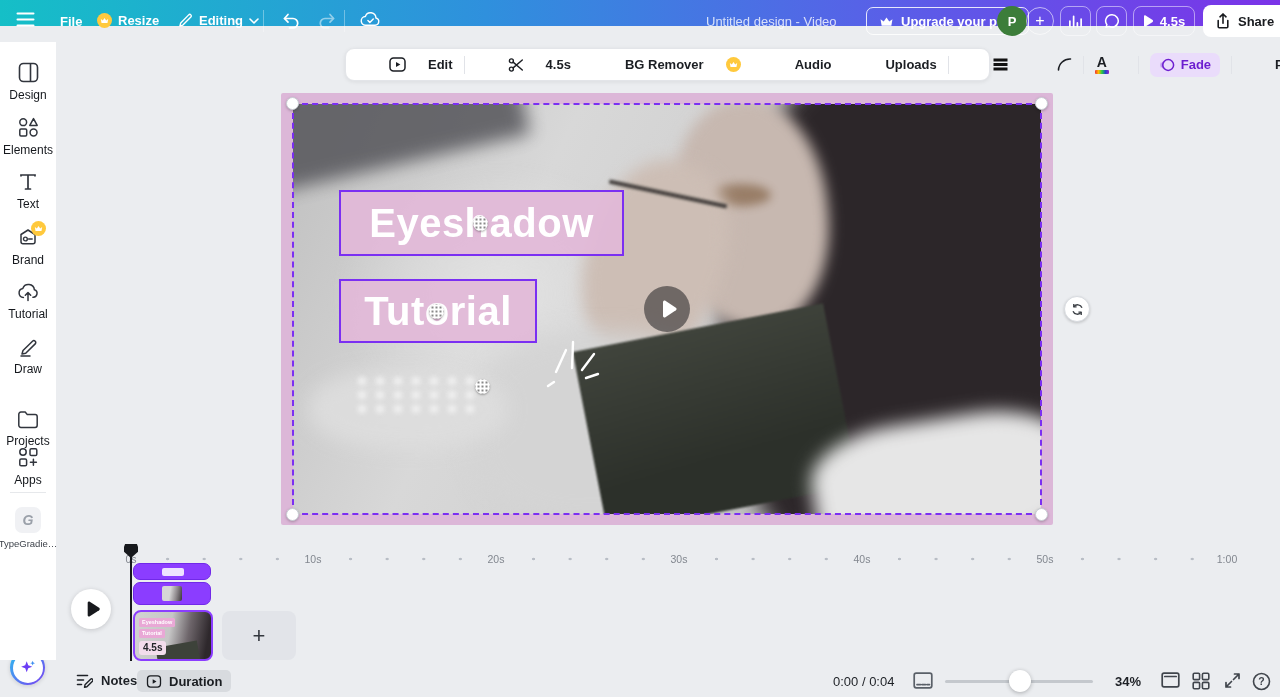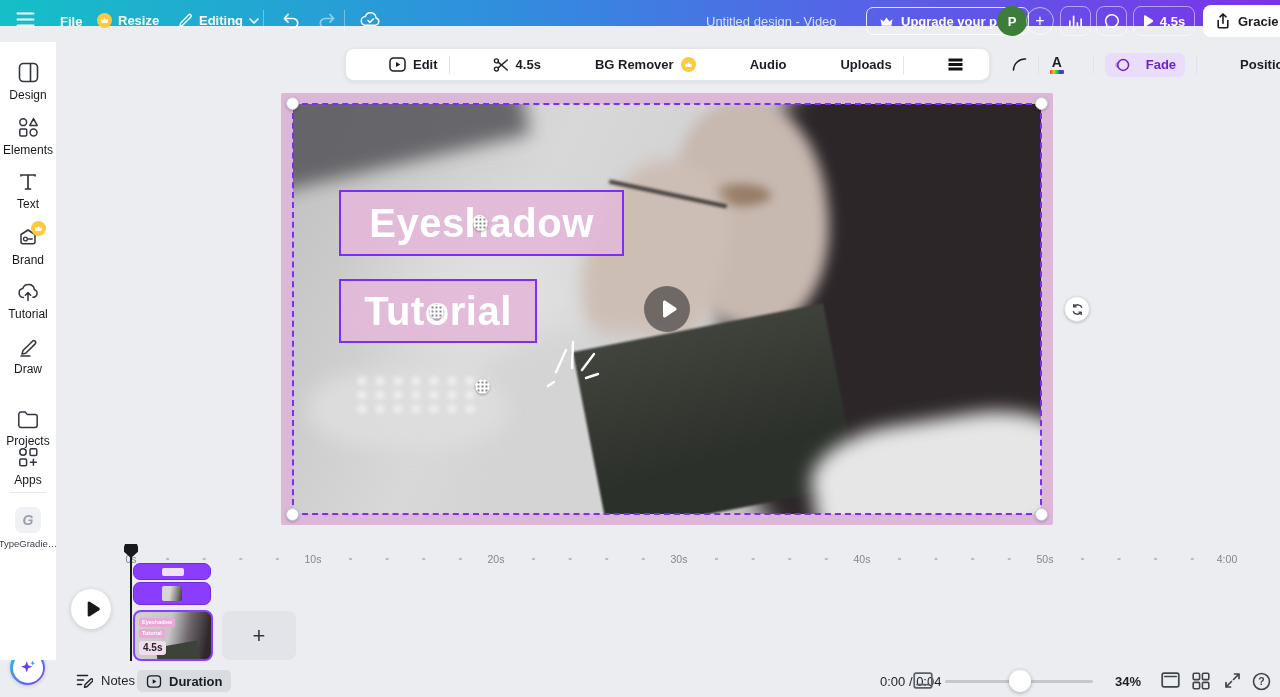--- a/index.html
+++ b/index.html
@@ -35,24 +35,24 @@
     border-radius:8px; display:flex; align-items:center; justify-content:center; gap:7px; font-size:13px; font-weight:700; cursor:pointer; }
   .share-btn { position:absolute; left:1203px; top:5px; height:32px; padding:0 13px; background:#fff; border-radius:8px;
     display:flex; align-items:center; gap:8px; color:#191b1f; font-size:13px; font-weight:700; cursor:pointer; }
   .crown-badge { width:15px; height:15px; border-radius:50%; background:#ffc93d; display:inline-flex;
     align-items:center; justify-content:center; }
 
   
   .toolbar { position:absolute; left:345px; top:48px; width:645px; height:33px; background:#fff;
     border:1px solid #e3e5e9; border-radius:9px; box-shadow:0 1px 4px rgba(20,22,26,.08);
     display:flex; align-items:center; z-index:55; padding:0 11px; color:#1b1e23; font-size:13px; }
-  .tb-item { display:flex; align-items:center; gap:7px; cursor:pointer; font-weight:600; white-space:nowrap;padding-left:32px; }
+  .tb-item { display:flex; align-items:center; gap:22px; cursor:pointer; font-weight:600; white-space:nowrap;padding-left:32px; }
   .tb-div { width:1px; height:18px; background:#e1e3e8; margin:0 11px; flex:none; }
   .tb-gap { width:22px; flex:none; }
-  .fade-pill { background:#eadcfb; border-radius:7px; padding:4px 9px; color:#6d1fd0; display:flex; align-items:center; gap:16px; font-weight:600; cursor:pointer; }
+  .fade-pill { background:#eadcfb; border-radius:7px; padding:4px 9px; color:#6d1fd0; display:flex; align-items:center; gap:6px; font-weight:600; cursor:pointer; }
   .rainbow-a { display:flex; flex-direction:column; align-items:center; cursor:pointer; }
   .rainbow-a b { font-size:14px; line-height:13px; font-weight:700; }
   .rainbow-bar { width:14px; height:3.5px; border-radius:1px; margin-top:1.5px;
     background:linear-gradient(90deg,#e33,#fb0,#2c4,#24c,#92c); }
   .checker { width:15px; height:13px; border-radius:2px; cursor:pointer;
     background:repeating-conic-gradient(#b7bcc4 0% 25%, #eef0f2 0% 50%); background-size:6px 6px; }
 
   
   .sidebar { position:absolute; left:0; top:42px; width:56px; height:618px; background:#fff; z-index:50; }
   .side-item { position:absolute; left:0; width:56px; display:flex; flex-direction:column; align-items:center; gap:5px; cursor:pointer; color:#31353d; }
@@ -109,24 +109,24 @@
     display:flex; align-items:center; justify-content:center; font-size:22px; font-weight:400; color:#33373e; cursor:pointer; }
   .tl-play { position:absolute; left:71px; top:589px; width:40px; height:40px; background:#fff; border-radius:50%;
     box-shadow:0 1px 5px rgba(20,22,26,.18); display:flex; align-items:center; justify-content:center; cursor:pointer; z-index:32; }
 
   
   .footer { position:absolute; left:0; top:660px; width:1280px; height:37px; }
   .ai-btn { position:absolute; left:10px; top:-10px; width:35px; height:35px; border-radius:50%;
     background:linear-gradient(135deg,#29c3ef,#7a3ff2); padding:2.5px; cursor:pointer; box-shadow:0 1px 4px rgba(20,22,26,.15); }
   .ai-btn .inner { width:100%; height:100%; border-radius:50%; background:#fff; display:flex; align-items:center; justify-content:center; }
   .notes { position:absolute; left:76px; top:13px; display:flex; align-items:center; gap:8px;
-    font-size:13px; font-weight:400; color:#1e2227; cursor:pointer; }
+    font-size:13px; font-weight:700; color:#1e2227; cursor:pointer; }
   .duration-btn { position:absolute; left:137px; top:10px; height:22px; padding:0 9px; background:#d8dbdf; border-radius:5px;
     display:flex; align-items:center; gap:7px; font-size:13px; font-weight:600; color:#1a1d21; cursor:pointer; }
-  .time-display { position:absolute; left:833px; top:14px; font-size:13px; font-weight:500; color:#1d2025;margin-left:47px; }
+  .time-display { position:absolute; left:833px; top:14px; font-size:13px; font-weight:500; color:#1d2025; }
   .ft-icon { position:absolute; top:12px; color:#40454c; cursor:pointer; }
   .zoom-slider { position:absolute; left:945px; top:20px; width:148px; height:2.5px; background:#c4c8cd; border-radius:2px; cursor:pointer; }
   .zoom-knob { position:absolute; left:-11px; top:-10px; width:22px; height:22px; border-radius:50%; background:#fff;
     box-shadow:0 1px 4px rgba(20,22,26,.3); }
   .zoom-pct { position:absolute; left:1115px; top:14px; font-size:13px; font-weight:600; color:#1d2025; }
 
   svg { display:block; }
 </style>
 </head>
 <body>
@@ -205,21 +205,21 @@
           <path d="M1 1.4v9.2c0 .8.9 1.3 1.6.9l7-4.6c.6-.4.6-1.4 0-1.8l-7-4.6C1.9.1 1 .6 1 1.4z" fill="#fff"></path>
         </svg>
       <span>4.5s</span>
     </div>
     <div class="share-btn">
       <svg width="14" height="16" viewBox="0 0 14 16">
           <path d="M7 1.2v9" stroke="#191b1f" stroke-width="1.6" stroke-linecap="round"></path>
           <path d="M4 3.8L7 1l3 2.8" fill="none" stroke="#191b1f" stroke-width="1.6" stroke-linecap="round" stroke-linejoin="round"></path>
           <path d="M2.2 7.5v6.3a1 1 0 0 0 1 1h7.6a1 1 0 0 0 1-1V7.5" fill="none" stroke="#191b1f" stroke-width="1.6" stroke-linecap="round"></path>
         </svg>
-      <span>Gracie</span>
+      <span>Share</span>
     </div>
   </div>
 
   <div class="toolbar">
     <div class="tb-item">
       <svg width="17" height="15" viewBox="0 0 17 15">
           <rect x="1" y="1" width="15" height="13" rx="3.5" fill="none" stroke="#1b1e23" stroke-width="1.5"></rect>
           <path d="M7 4.9v5.2l4.4-2.6z" fill="#1b1e23"></path>
         </svg>
       <span>Edit</span>
@@ -418,21 +418,21 @@
       </svg>
   </div>
 
   <div class="ruler-dots"></div>
   <span class="ruler-lbl" style="left:131px">0s</span>
   <span class="ruler-lbl" style="left:313px">10s</span>
   <span class="ruler-lbl" style="left:496px">20s</span>
   <span class="ruler-lbl" style="left:679px">30s</span>
   <span class="ruler-lbl" style="left:862px">40s</span>
   <span class="ruler-lbl" style="left:1045px">50s</span>
-  <span class="ruler-lbl" style="left:1227px">4:00</span>
+  <span class="ruler-lbl" style="left:1227px">1:00</span>
 
   <div class="playhead-head"></div>
   <div class="playhead-line"></div>
 
   <div class="clip clip-purple clip1">
       <div class="frag"></div>
     </div>
   <div class="clip clip-purple clip2">
       <div class="thumb"></div>
     </div>

